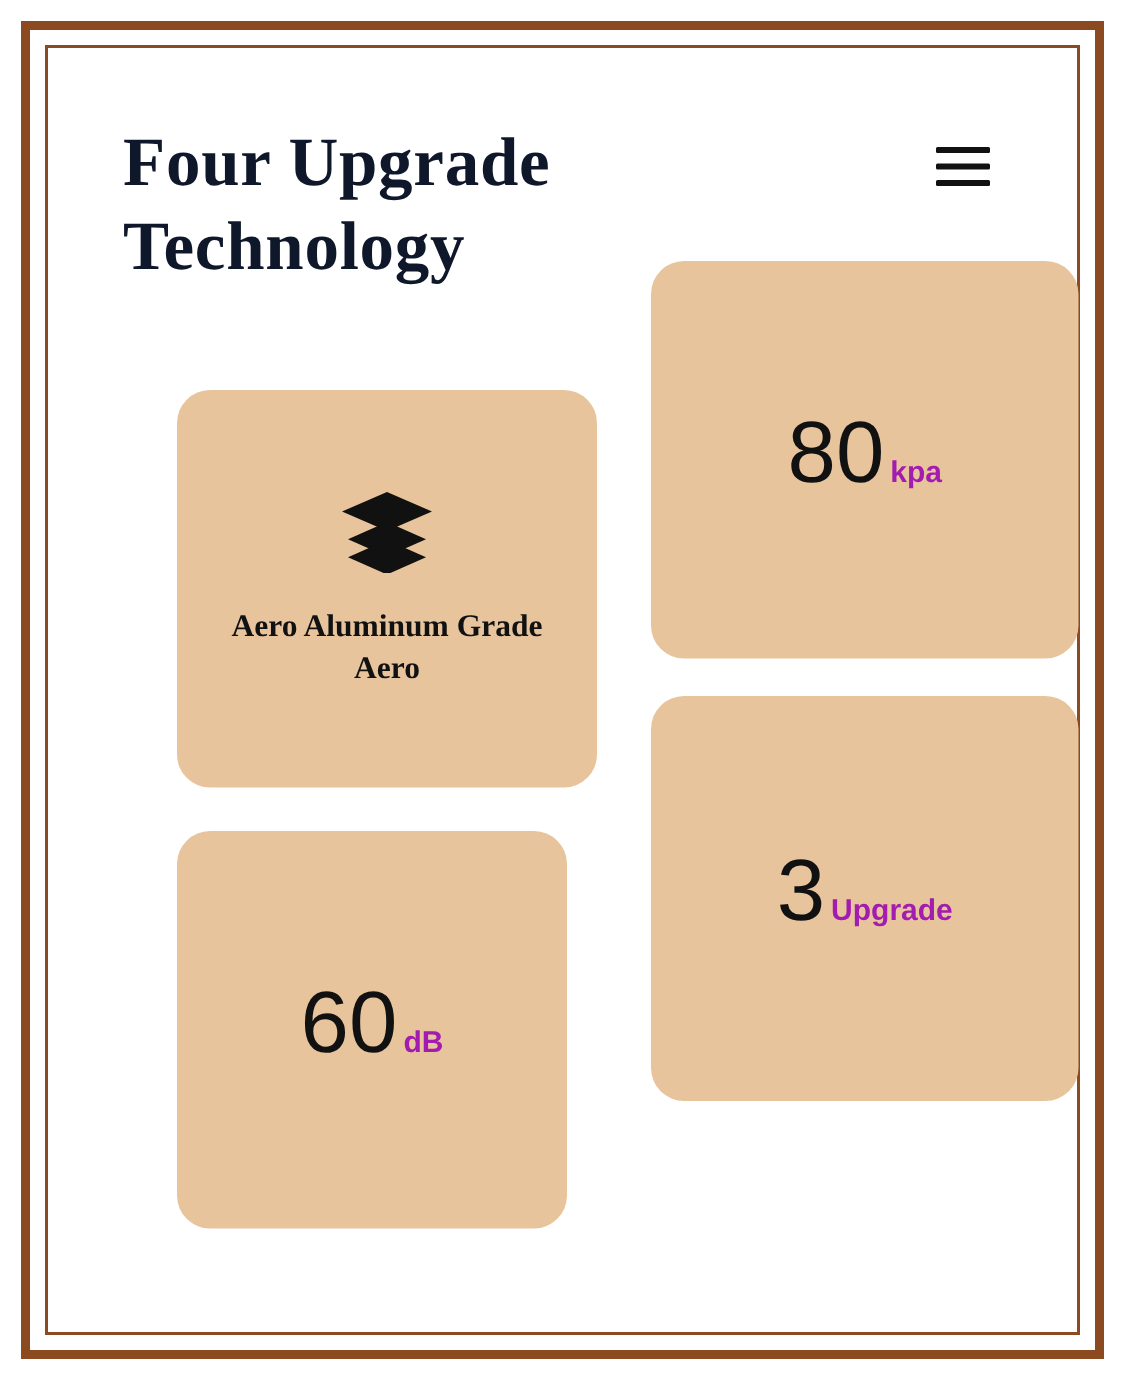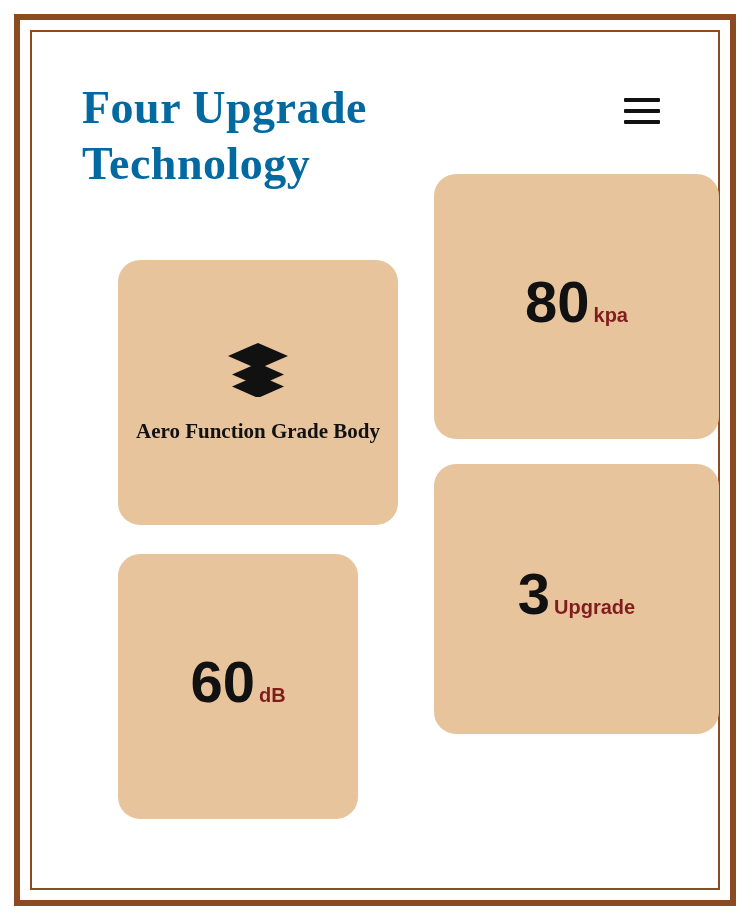--- a/index.html
+++ b/index.html
@@ -52,21 +52,21 @@
   .title-row {
     display: flex;
     align-items: flex-start;
     justify-content: space-between;
   }
   .headline {
     font-family: "Liberation Serif", serif;
     font-weight: bold;
     font-size: 46px;
     line-height: 1.22;
-    color: #0369a1;
+    color: #0f172a;
     letter-spacing: 0.5px;
     margin: 18px 0 0 0;
     max-width: 420px;
   }
   .menu-icon {
     margin-top: 36px;
     margin-right: 18px;
     width: 36px;
     height: 26px;
     display: flex;
@@ -106,46 +106,46 @@
     color: #111111;
   }
   .stat {
     display: flex;
     align-items: baseline;
     justify-content: center;
     margin-bottom: 10px;
   }
   .stat-value {
     font-family: "Liberation Sans", sans-serif;
-    font-weight: bold;
+    font-weight: normal;
     font-size: 58px;
     line-height: 1;
     color: #111111;
   }
   .stat-unit {
     font-family: "Liberation Sans", sans-serif;
     font-weight: bold;
     font-size: 20px;
-    color: #7f1d1d;
+    color: #a21caf;
     margin-left: 4px;
   }
   .stack-icon {
     margin-bottom: 16px;
   }
   
   #card-aero {
     left: 36px;
     top: 96px;
     width: 280px;
     height: 265px;
   }
   #card-noise {
     left: 36px;
     top: 390px;
-    width: 240px;
+    width: 260px;
     height: 265px;
     gap: 42px;
   }
   #card-vacuum {
     left: 352px;
     top: 10px;
     width: 285px;
     height: 265px;
   }
   #card-function {
@@ -175,21 +175,21 @@
       <div class="grid">
 
         <div class="card" id="card-aero">
           <div class="stack-icon">
             <svg width="64" height="56" viewBox="0 0 64 56" xmlns="http://www.w3.org/2000/svg">
               <polygon points="32,2 62,15 32,28 2,15" fill="#111111"></polygon>
               <polygon points="32,22 58,33.5 32,45 6,33.5" fill="#111111"></polygon>
               <polygon points="32,34 58,45.5 32,57 6,45.5" fill="#111111"></polygon>
             </svg>
           </div>
-          <div class="card-label">Aero Function Grade Body</div>
+          <div class="card-label">Aero Aluminum Grade Aero</div>
         </div>
 
         <div class="card" id="card-vacuum">
           <div class="stat">
             <span class="stat-value">80</span>
             <span class="stat-unit">kpa</span>
           </div>
         </div>
 
         <div class="card" id="card-noise">

